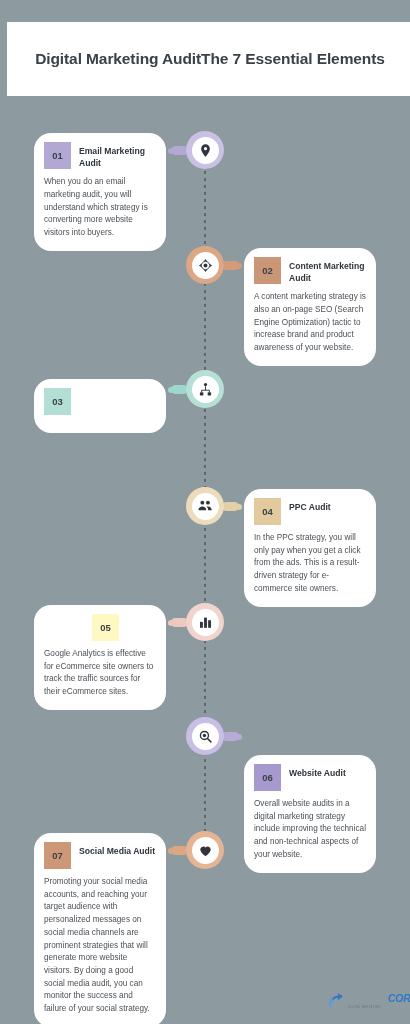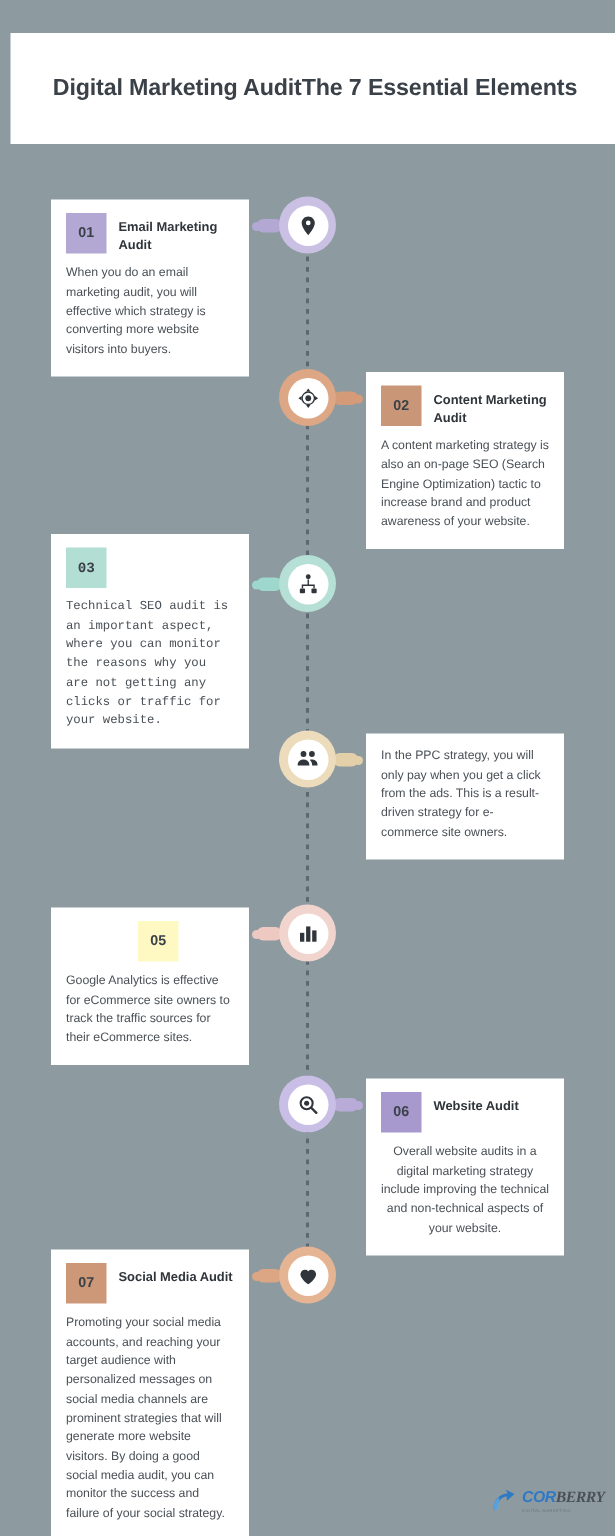--- a/index.html
+++ b/index.html
@@ -55,20 +55,21 @@
     width: 410px;
   }
 
   
   .card {
     position: absolute;
     background: #ffffff;
     box-sizing: border-box;
     padding: 9px 10px 11px 10px;
     width: 132px;
+    border-radius: 17px;
   }
   .step.left .card  { left: 34px;  }
   .step.right .card { left: 244px; }
 
   .card-head {
     display: flex;
     align-items: flex-start;
     gap: 8px;
     margin-bottom: 7px;
   }
@@ -150,21 +151,21 @@
     gap: 3px;
   }
   .logo-mark { width: 20px; height: 20px; }
   .logo-text {
     font-size: 10.5px;
     font-weight: bold;
     font-style: italic;
     letter-spacing: -0.3px;
     line-height: 1;
   }
-  .logo-text .cor { color: #2f78c4; }
+  .logo-text .cor { color: #2f78c4; margin-left: 40px; }
   .logo-text .berry { color: #4a5056; font-family: Liberation Serif, serif; }
   .logo-sub {
     font-size: 2.6px;
     color: #6b737a;
     letter-spacing: 0.4px;
     margin-top: 1px;
   }
 </style>
 <style>.step:nth-of-type(1) .nub::after{background:#b3a8d4;}.step:nth-of-type(2) .nub::after{background:#d59a78;}.step:nth-of-type(3) .nub::after{background:#9ed7cb;}.step:nth-of-type(4) .nub::after{background:#e3cfa8;}.step:nth-of-type(5) .nub::after{background:#edc9c2;}.step:nth-of-type(6) .nub::after{background:#b8abd8;}.step:nth-of-type(7) .nub::after{background:#dca583;}</style></head>
 <body>
@@ -177,21 +178,21 @@
 <div class="timeline-track"></div>
 
 <div id="steps-root">
     <div class="step left">
       <div class="nub" style="top: 146px; background: rgb(179, 168, 212); --nub: #b3a8d4;"></div>
       <div class="card" style="top: 133px;">
         <div class="card-head">
           <div class="badge" style="background: rgb(179, 168, 212);">01</div>
           <div class="card-title">Email Marketing Audit</div>
         </div>
-        <div class="card-body">When you do an email marketing audit, you will effective which strategy is converting more website visitors into buyers.</div>
+        <div class="card-body">When you do an email marketing audit, you will understand which strategy is converting more website visitors into buyers.</div>
       </div>
       <div class="marker" style="top: 131px; background: rgb(201, 192, 228);">
         <div class="marker-inner">
           <svg width="15" height="15" viewBox="0 0 24 24">
             <path d="M12 2c-3.9 0-7 3.1-7 7 0 5.2 7 13 7 13s7-7.8 7-13c0-3.9-3.1-7-7-7zm0 9.5A2.5 2.5 0 1 1 12 6.5a2.5 2.5 0 0 1 0 5z" fill="#2f353b"></path>
           </svg>
         </div>
       </div>
     </div>
     <div class="step right">
@@ -208,40 +209,43 @@
           <svg width="15" height="15" viewBox="0 0 24 24">
             <circle cx="12" cy="12" r="3.1" fill="#2f353b"></circle>
             <path d="M12 1.5l2.3 3.4h-4.6zM12 22.5l-2.3-3.4h4.6zM1.5 12l3.4-2.3v4.6zM22.5 12l-3.4 2.3v-4.6z" fill="#2f353b"></path>
             <circle cx="12" cy="12" r="6.6" fill="none" stroke="#2f353b" stroke-width="1.5"></circle>
           </svg>
         </div>
       </div>
     </div>
     <div class="step left">
       <div class="nub" style="top: 385px; background: rgb(158, 215, 203); --nub: #9ed7cb;"></div>
-      <div class="card" style="top: 356px; font-family: Liberation Mono, monospace;">
+      <div class="card" style="top: 379px;">
         <div class="card-head">
           <div class="badge" style="background: rgb(179, 222, 211);">03</div>
         </div>
-        <div class="card-body">Technical SEO audit is an important aspect, where you can monitor the reasons why you are not getting any clicks or traffic for your website.</div>
       </div>
       <div class="marker" style="top: 370px; background: rgb(182, 224, 214);">
         <div class="marker-inner">
           <svg width="15" height="15" viewBox="0 0 24 24">
             <circle cx="12" cy="4" r="2.6" fill="#2f353b"></circle>
             <rect x="3" y="16.5" width="5.6" height="5" rx="1" fill="#2f353b"></rect>
             <rect x="15.4" y="16.5" width="5.6" height="5" rx="1" fill="#2f353b"></rect>
             <path d="M12 6.8v4.4M5.8 16.3v-3.2h12.4v3.2M12 11.2v1.9" fill="none" stroke="#2f353b" stroke-width="1.5"></path>
           </svg>
         </div>
       </div>
     </div>
     <div class="step right">
       <div class="nub" style="top: 502px; background: rgb(227, 207, 168); --nub: #e3cfa8;"></div>
       <div class="card" style="top: 489px;">
+        <div class="card-head">
+          <div class="badge" style="background: rgb(227, 202, 158);">04</div>
+          <div class="card-title">PPC Audit</div>
+        </div>
         <div class="card-body"> In the PPC strategy, you will only pay when you get a click from the ads. This is a result-driven strategy for e-commerce site owners.</div>
       </div>
       <div class="marker" style="top: 487px; background: rgb(236, 220, 187);">
         <div class="marker-inner">
           <svg width="16" height="16" viewBox="0 0 24 24">
             <circle cx="8" cy="7" r="2.9" fill="#2f353b"></circle>
             <circle cx="16.4" cy="7" r="2.9" fill="#2f353b"></circle>
             <path d="M2.2 17.6c0-3.1 2.6-5 5.8-5s5.8 1.9 5.8 5v.9H2.2z" fill="#2f353b"></path>
             <path d="M14.2 12.9c.7-.2 1.5-.3 2.2-.3 3.2 0 5.6 1.9 5.6 5v.9h-5.4v-.9c0-1.9-.9-3.5-2.4-4.7z" fill="#2f353b"></path>
           </svg>
@@ -261,21 +265,21 @@
           <svg width="15" height="15" viewBox="0 0 24 24">
             <rect x="3.2" y="11" width="4.6" height="9.5" fill="#2f353b"></rect>
             <rect x="9.7" y="4.2" width="4.6" height="16.3" fill="#2f353b"></rect>
             <rect x="16.2" y="8.4" width="4.6" height="12.1" fill="#2f353b"></rect>
           </svg>
         </div>
       </div>
     </div>
     <div class="step right">
       <div class="nub" style="top: 732px; background: rgb(184, 171, 216); --nub: #b8abd8;"></div>
-      <div class="card" style="top: 719px; text-align: center;">
+      <div class="card" style="top: 755px;">
         <div class="card-head">
           <div class="badge" style="background: rgb(167, 153, 205);">06</div>
           <div class="card-title">Website Audit</div>
         </div>
         <div class="card-body">Overall website audits in a digital marketing strategy include improving the technical and non-technical aspects of your website.</div>
       </div>
       <div class="marker" style="top: 717px; background: rgb(201, 191, 230);">
         <div class="marker-inner">
           <svg width="15" height="15" viewBox="0 0 24 24">
             <circle cx="10.3" cy="10.3" r="6.4" fill="none" stroke="#2f353b" stroke-width="2.2"></circle>

